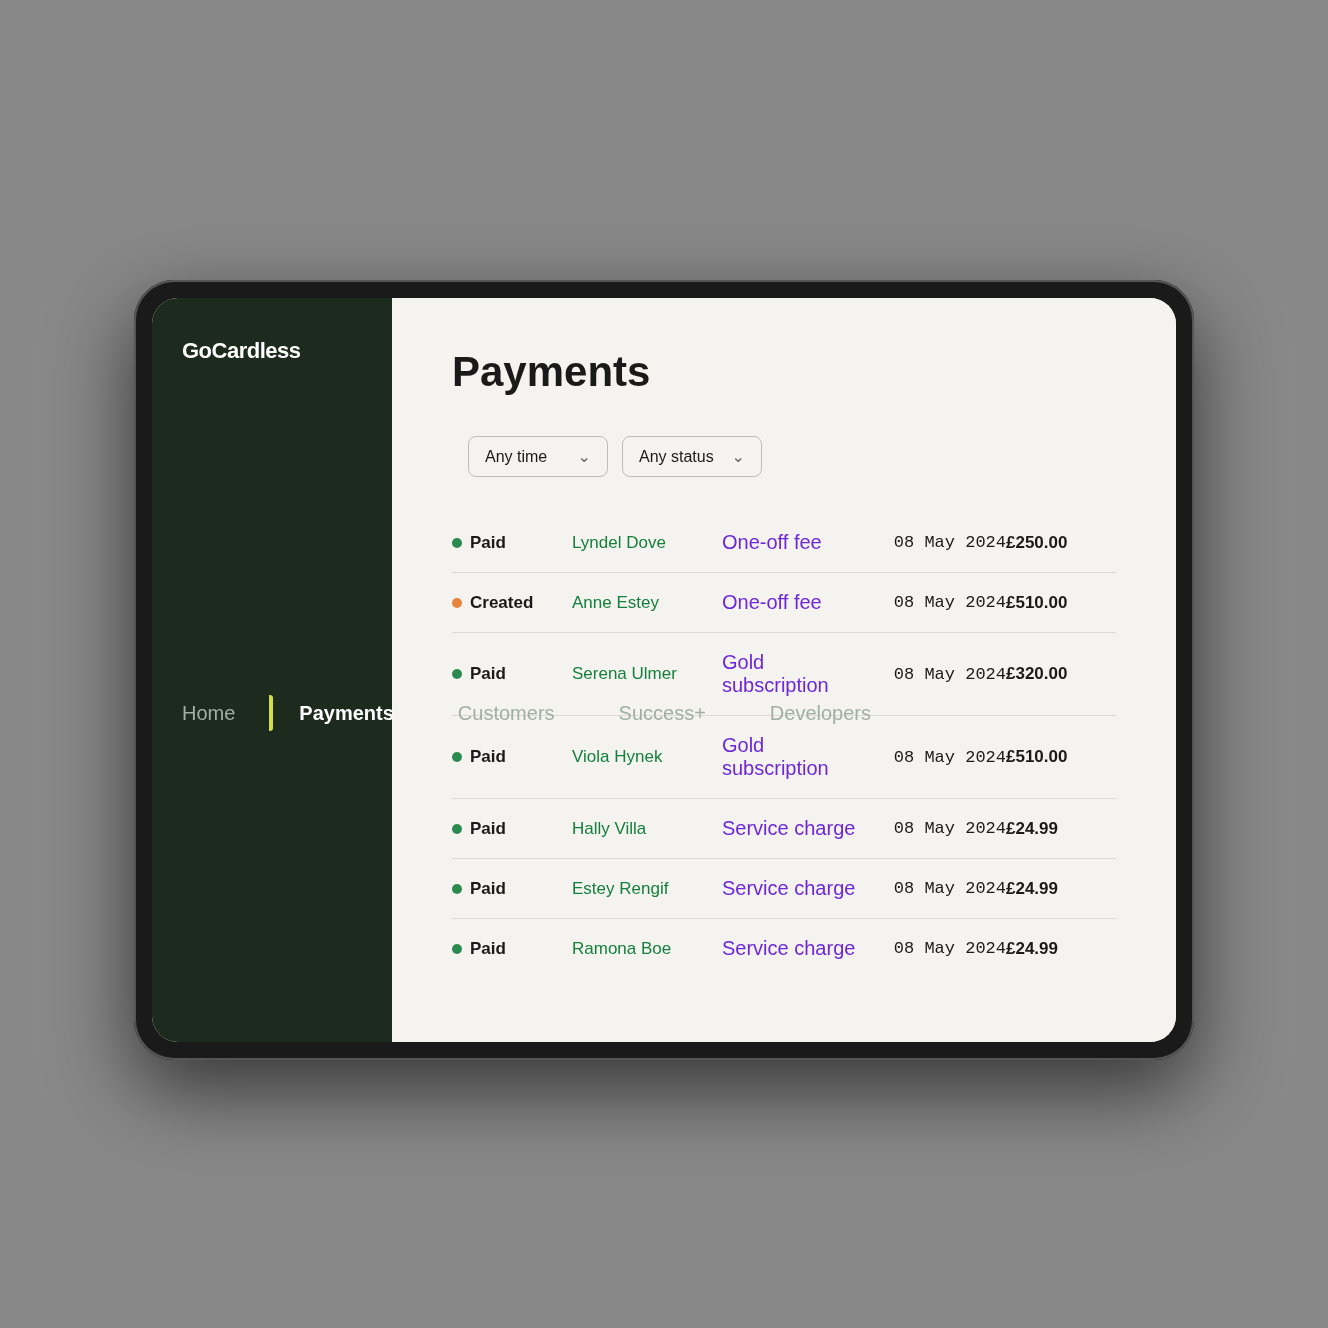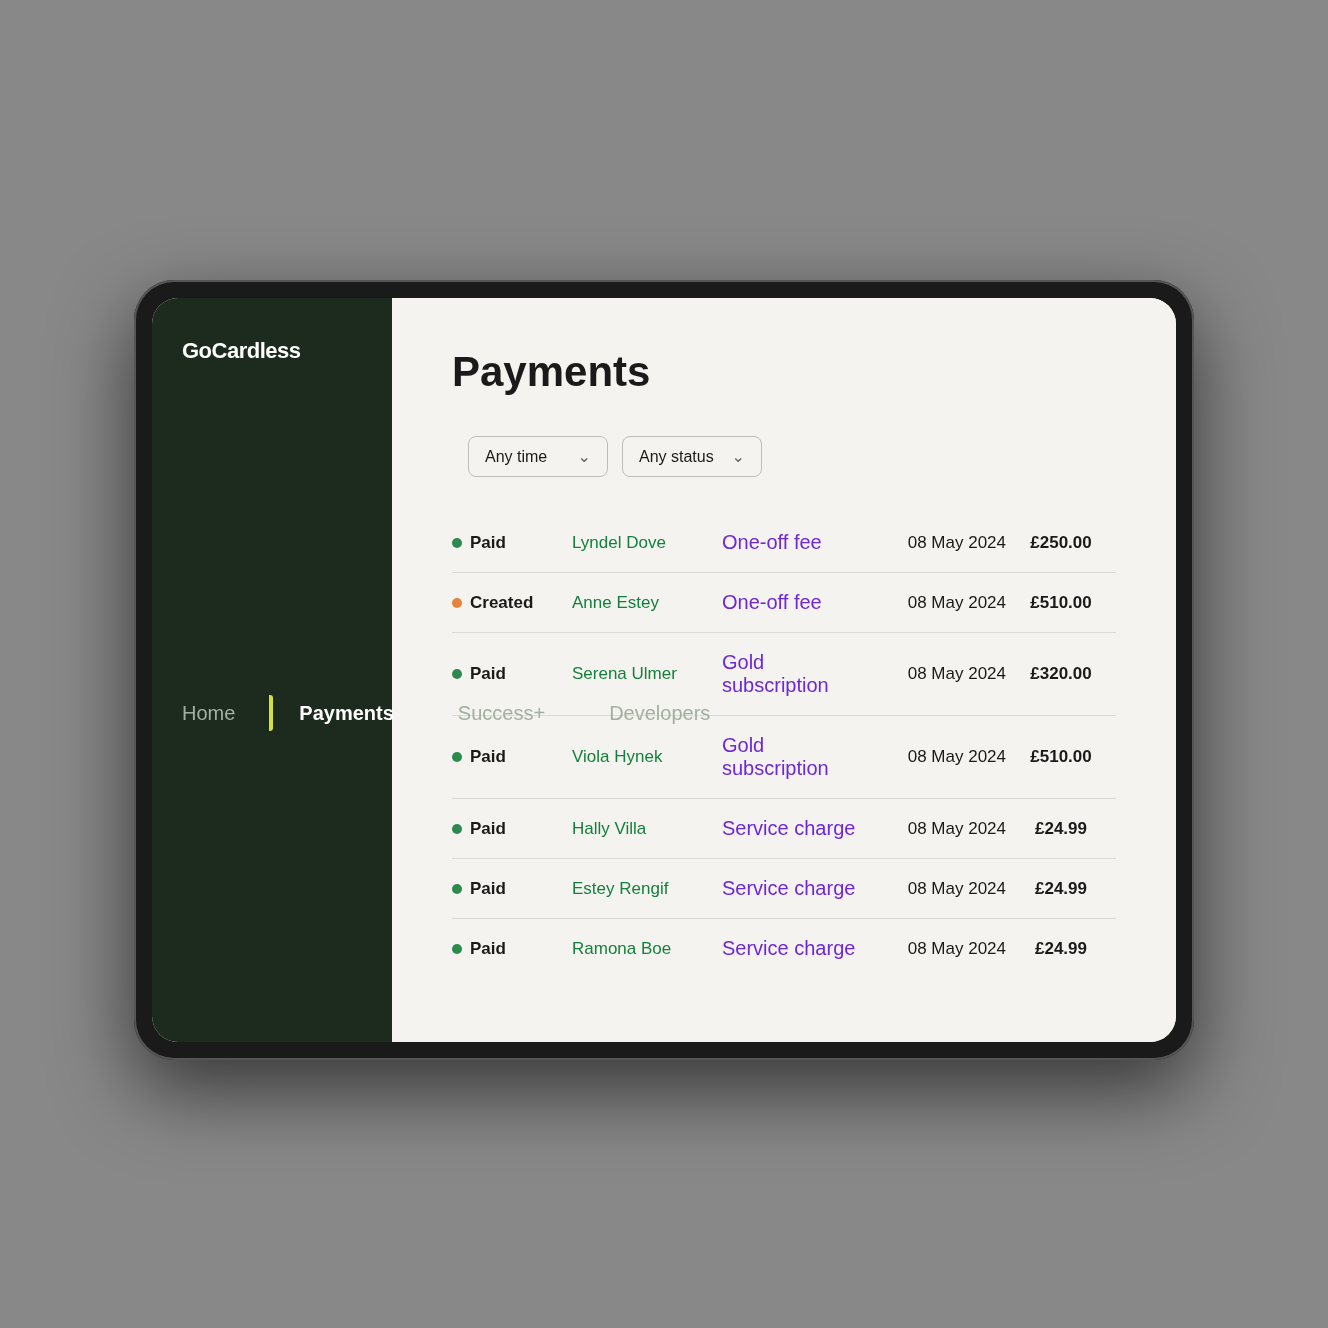--- a/index.html
+++ b/index.html
@@ -185,48 +185,52 @@
       font-size: 20px;
       color: #6d28d9;
     }
 
     .date-cell {
       width: 150px;
       min-width: 150px;
       font-size: 17px;
       color: #1a1a1a;
       text-align: right;
+      font-family: Liberation Mono, monospace;
     }
 
     .amount-cell {
       width: 110px;
       min-width: 110px;
       font-size: 17px;
       font-weight: 700;
       color: #1a1a1a;
-      text-align: center;
+      text-align: left;
     }
   </style>
 </head>
 <body>
 
 <div class="device-wrapper">
   <div class="device-screen">
 
     <nav class="sidebar">
       <div class="logo">
         <span class="logo-text">GoCardless</span>
       </div>
 
       <div class="nav-items">
         <div class="nav-item">
           <span>Home</span>
         </div>
         <div class="nav-item active">
           <span>Payments</span>
+        </div>
+        <div class="nav-item">
+          <span>Customers</span>
         </div>
         <div class="nav-item">
           <span>Success+</span>
         </div>
         <div class="nav-item">
           <span>Developers</span>
         </div>
       </div>
     </nav>
 

